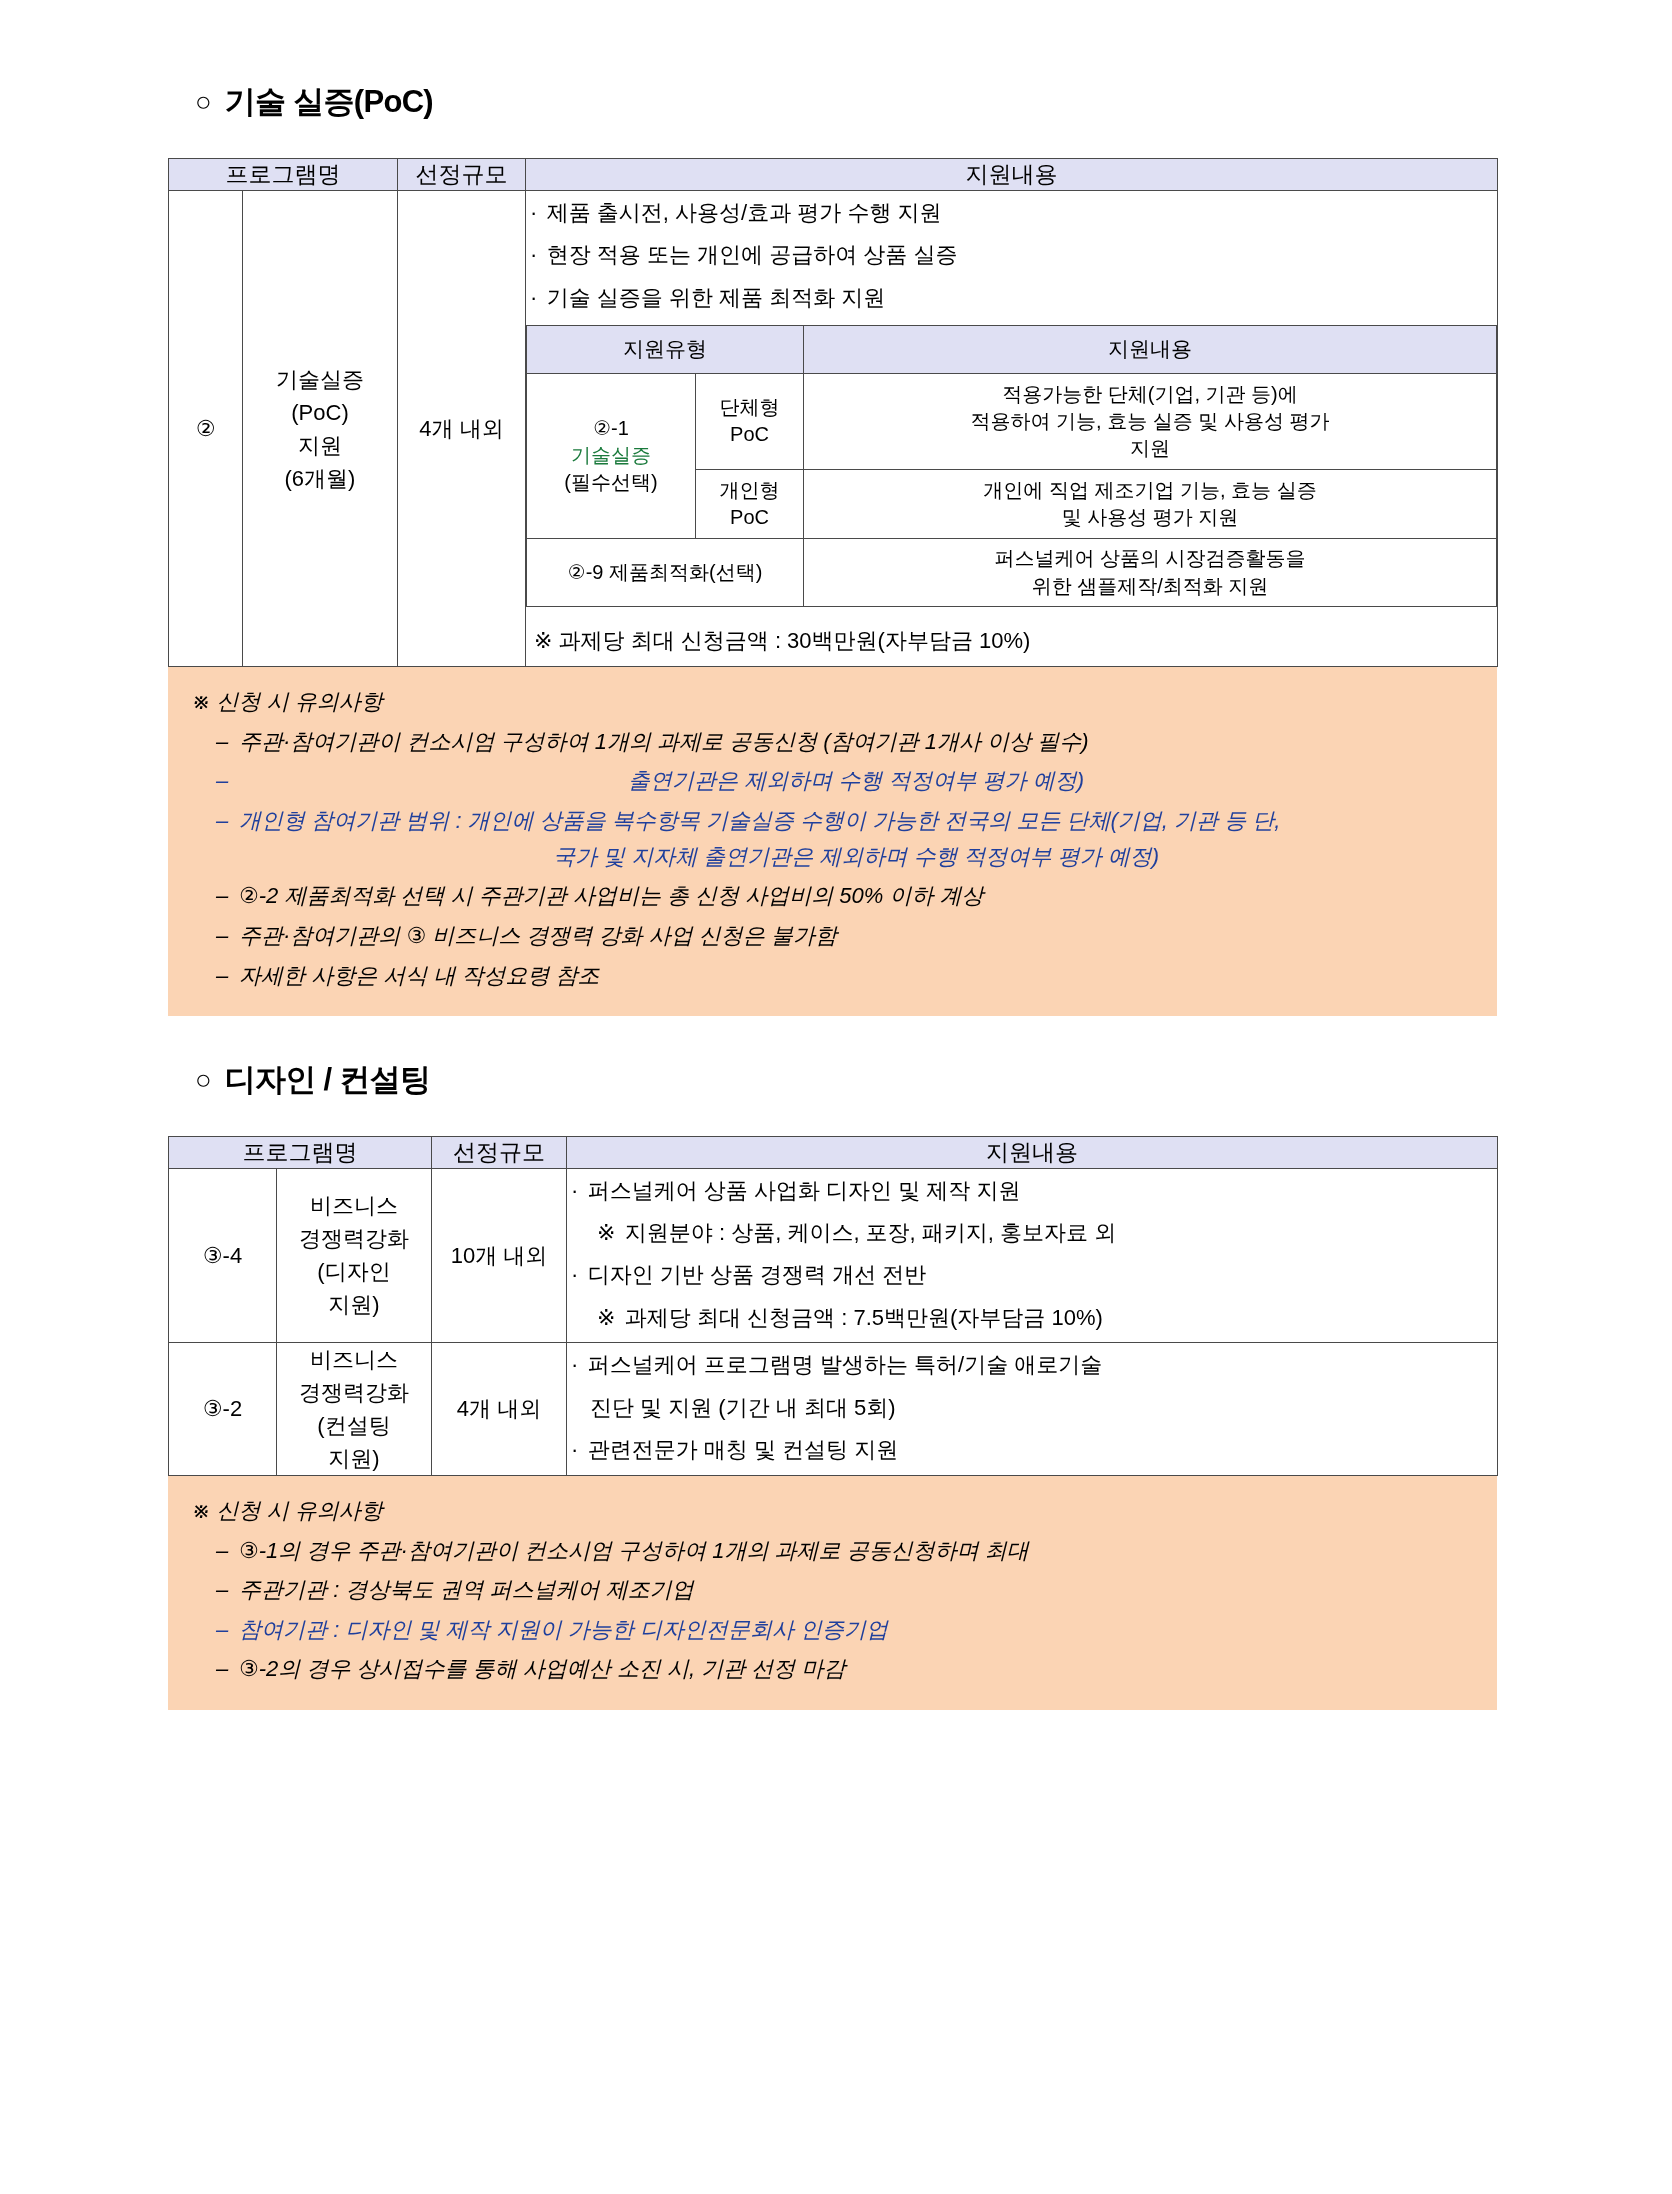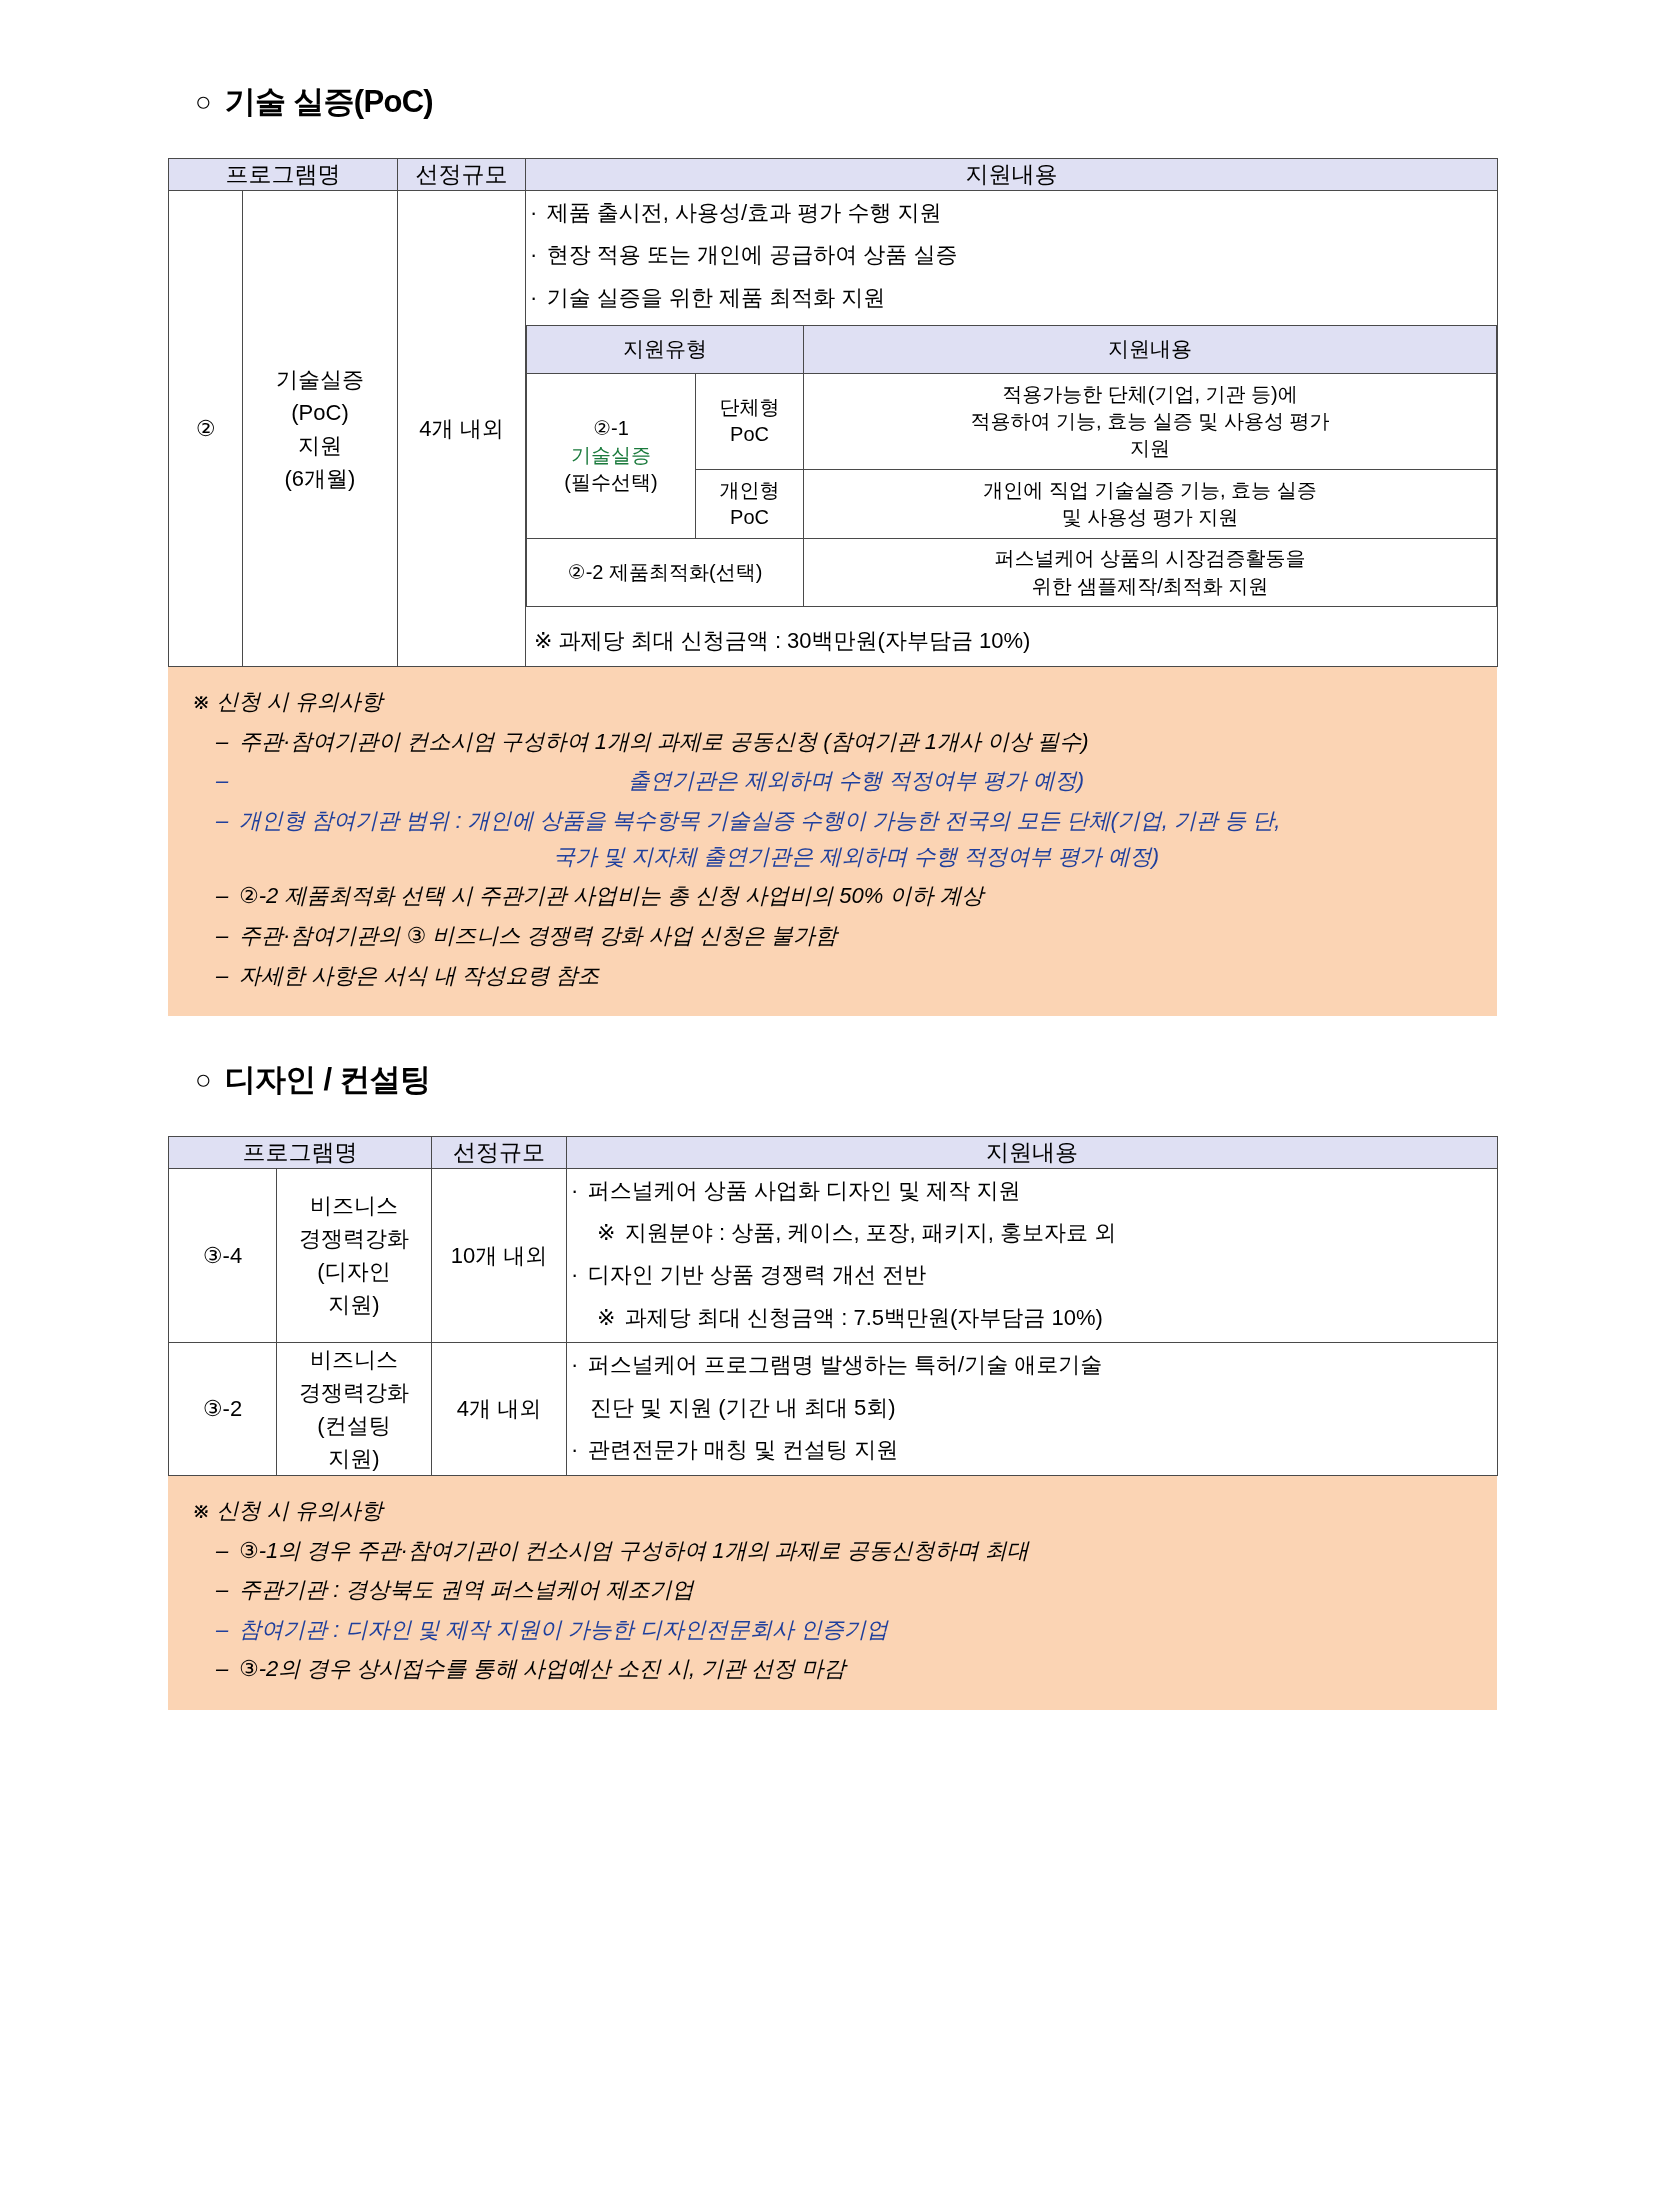--- a/index.html
+++ b/index.html
@@ -204,25 +204,25 @@
             </td>
             <td style="white-space:pre-line">단체형
 PoC</td>
             <td style="white-space:pre-line">적용가능한 단체(기업, 기관 등)에
 적용하여 기능, 효능 실증 및 사용성 평가
 지원</td>
           </tr>
           <tr>
             <td style="white-space:pre-line">개인형
 PoC</td>
-            <td style="white-space:pre-line">개인에 직업 기술실증 기능, 효능 실증
+            <td style="white-space:pre-line">개인에 직업 제조기업 기능, 효능 실증
 및 사용성 평가 지원</td>
           </tr>
           <tr>
-            <td colspan="2">②-2 제품최적화(선택)</td>
+            <td colspan="2">②-9 제품최적화(선택)</td>
             <td style="white-space:pre-line">퍼스널케어 상품의 시장검증활동을
 위한 샘플제작/최적화 지원</td>
           </tr>
         </tbody>
             </table>
 
         <div class="note-line">※  과제당 최대 신청금액 : 30백만원(자부담금 10%)</div>
       </td>
     </tr>
   </tbody>

